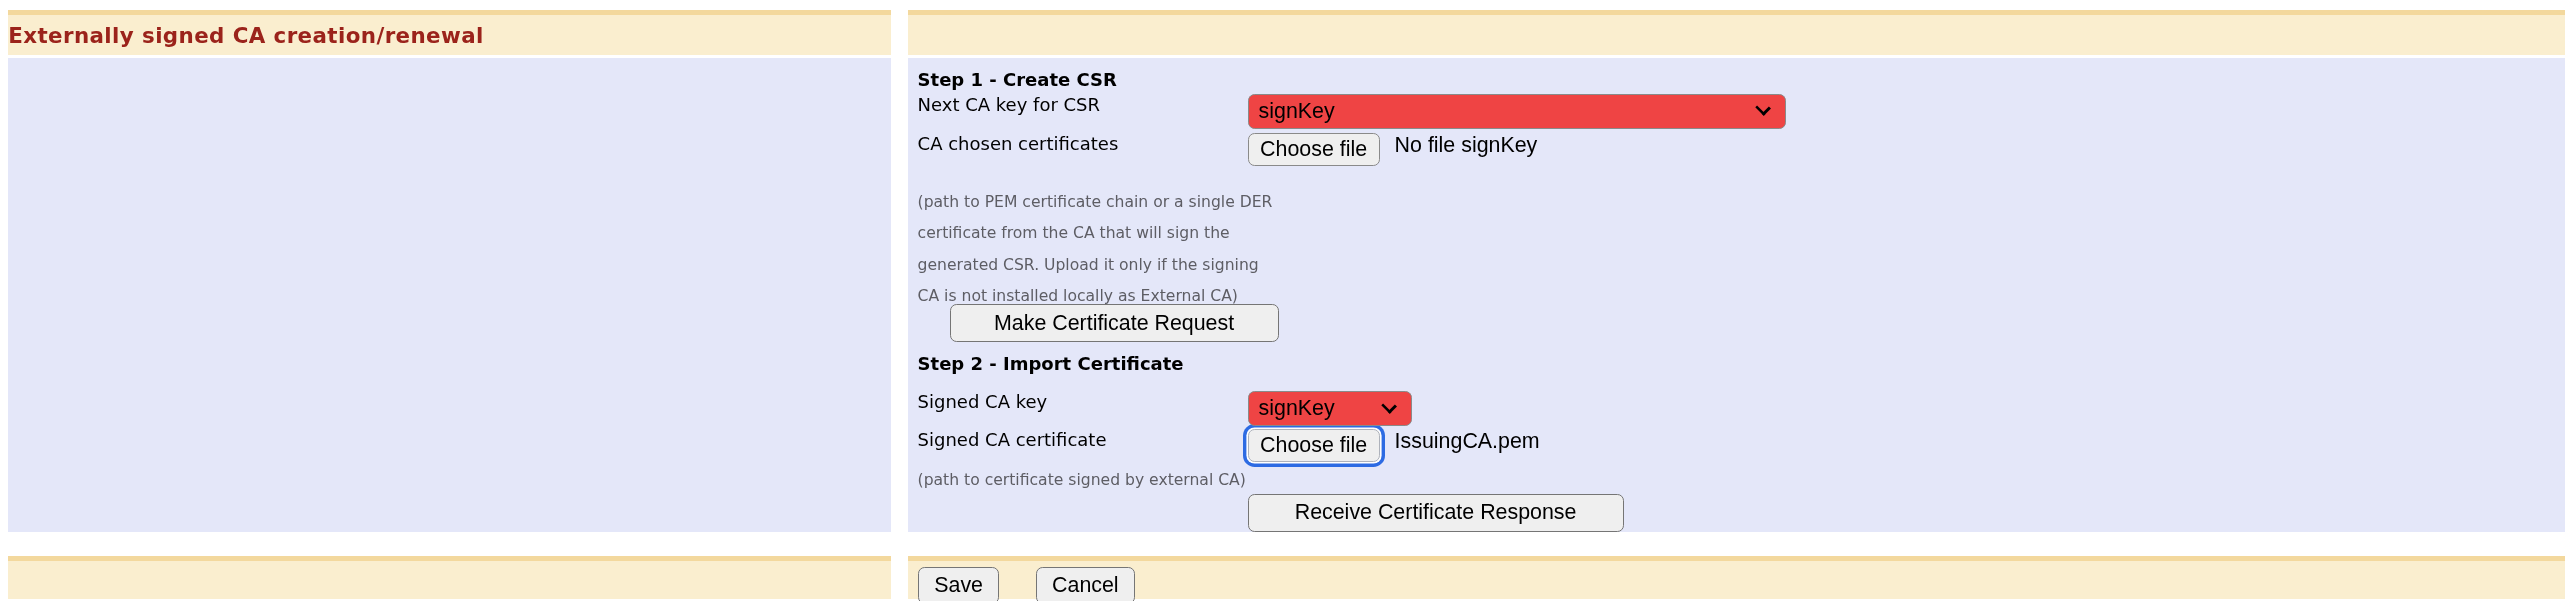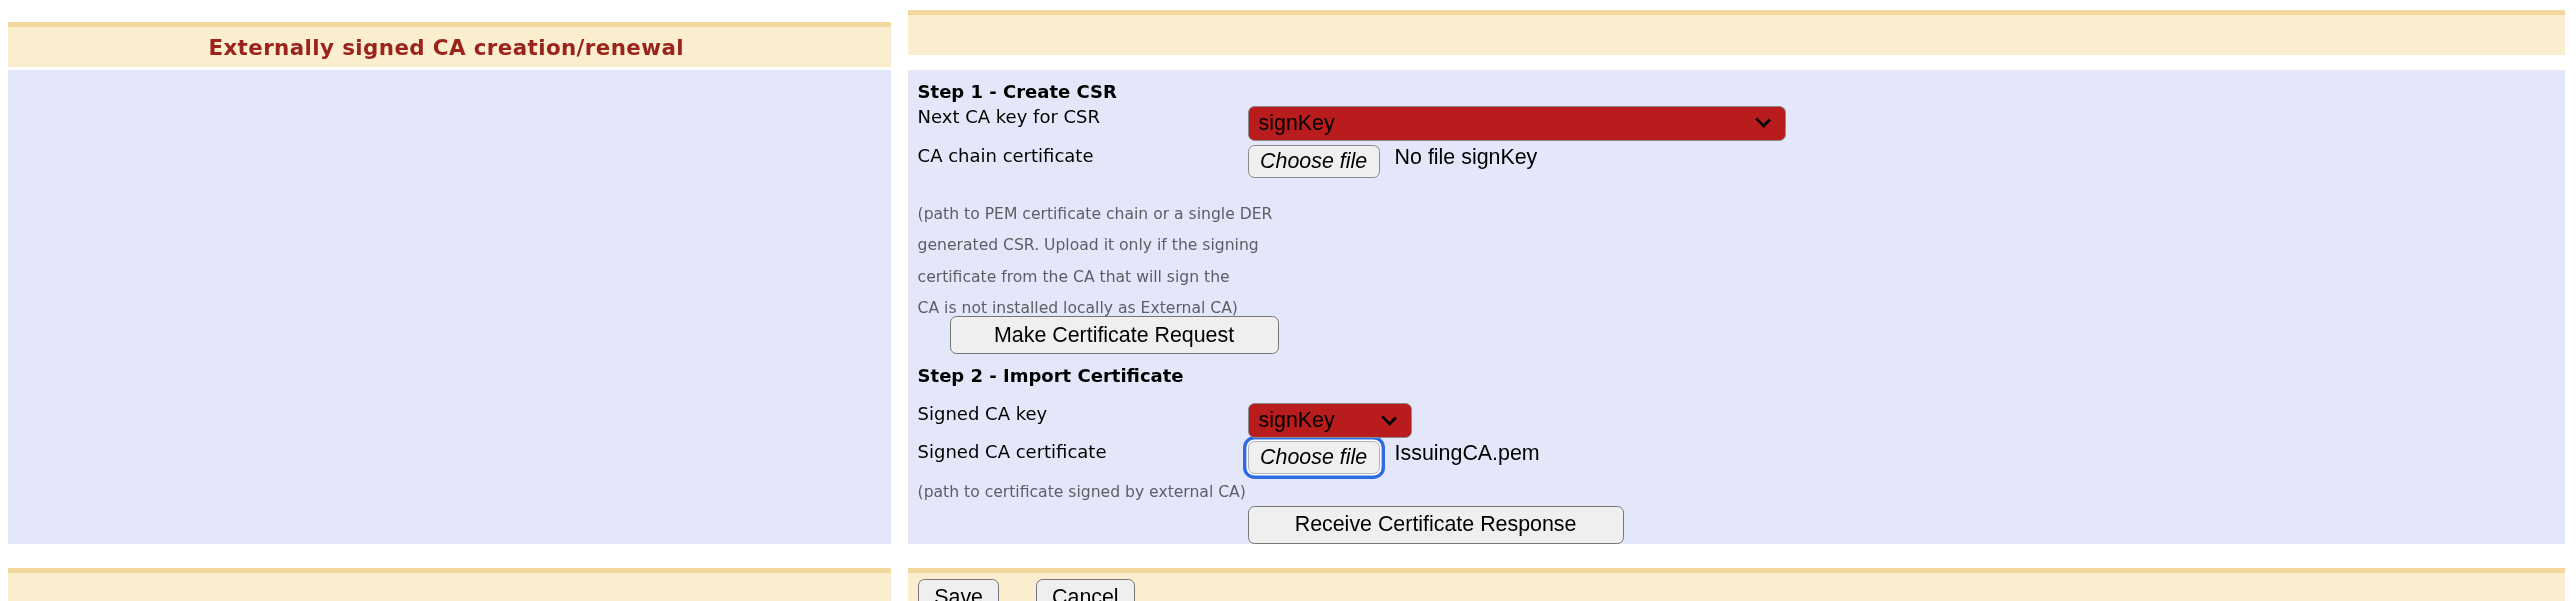--- a/index.html
+++ b/index.html
@@ -16,21 +16,21 @@
   .cell.left  { width: 883px; flex: 0 0 883px; }
   .cell.right { width: 1657px; flex: 0 0 1657px; }
 
   
   .hdr .cell {
     background: #faeecf;
     border-top: 5px solid #f3d89d;
     height: 45px;
     display: flex; align-items: center;
   }
-  .hdr .cell.left { justify-content: center; padding-right: 7px; margin-top: 12px; }
+  .hdr .cell.left { justify-content: flex-start; padding-right: 7px; }
   .page-title {
     color: #9b231b; font-weight: bold; font-size: 21.4px;
     letter-spacing: 0.4px;
   }
 
   
   .content .cell { background: #e4e7f9; min-height: 452px; margin-top: 2.5px; }
   .content .cell.right { padding: 10px 4px 0 10px; }
 
   .section-heading { font-weight: bold; font-size: 18px; line-height: 23px; }
@@ -41,21 +41,21 @@
   .frow .flabel { width: 330px; flex: 0 0 330px; font-size: 18px; }
   .row-key1  { height: 39px; margin-top: 3.3px; }
   .row-file1 { height: 38px; }
   .row-key2  { height: 38px; margin-top: 16px; }
   .row-file2 { height: 38px; }
 
   
   .select {
     position: relative;
     height: 35px;
-    background: #b91c1c;
+    background: #ef4444;
     border: 1.6px solid #8a8a8a;
     border-radius: 6.6px;
     display: flex; align-items: center;
     padding: 0 41px 0 10px;
     font-family: "Liberation Sans", sans-serif;
     font-size: 21.4px;
     cursor: default;
   }
   .select.wide   { width: 538px; }
   .select.narrow { width: 164px; }
@@ -81,21 +81,20 @@
   .file-btn {
     font-family: "Liberation Sans", sans-serif;
     font-size: 21.4px; color: #000;
     background: #efefef;
     border: 1.6px solid #8a8a8a;
     border-radius: 6.6px;
     height: 33px;
     padding: 0 11.5px;
     display: inline-flex; align-items: center;
     cursor: default;
-    font-style: italic;
   }
   .file-btn.focused {
     border-color: #aeb2bb;
     box-shadow: 0 0 0 1.6px #ffffff, 0 0 0 5px #2d6be3;
   }
   .file-text {
     font-family: "Liberation Sans", sans-serif;
     font-size: 21.4px; margin-left: 15px;
   }
 
@@ -143,29 +142,29 @@
 
       <div class="frow row-key1">
         <div class="flabel">Next CA key for CSR</div>
         <div class="select wide" role="combobox">
           <span>signKey</span>
           <span class="chevron"></span>
         </div>
       </div>
 
       <div class="frow row-file1">
-        <div class="flabel">CA chain certificate</div>
+        <div class="flabel">CA chosen certificates</div>
         <button class="file-btn">Choose file</button>
         <span class="file-text">No file signKey</span>
       </div>
 
       <div class="help help-block">
         <div class="help-line">(path to PEM certificate chain or a single DER</div>
+        <div class="help-line">certificate from the CA that will sign the</div>
         <div class="help-line">generated CSR. Upload it only if the signing</div>
-        <div class="help-line">certificate from the CA that will sign the</div>
         <div class="help-line">CA is not installed locally as External CA)</div>
       </div>
 
       <div class="action-row" id="make-request-row">
         <button class="btn">Make Certificate Request</button>
       </div>
 
       <div class="section-heading" id="heading2">Step 2 - Import Certificate</div>
 
       <div class="frow row-key2">

